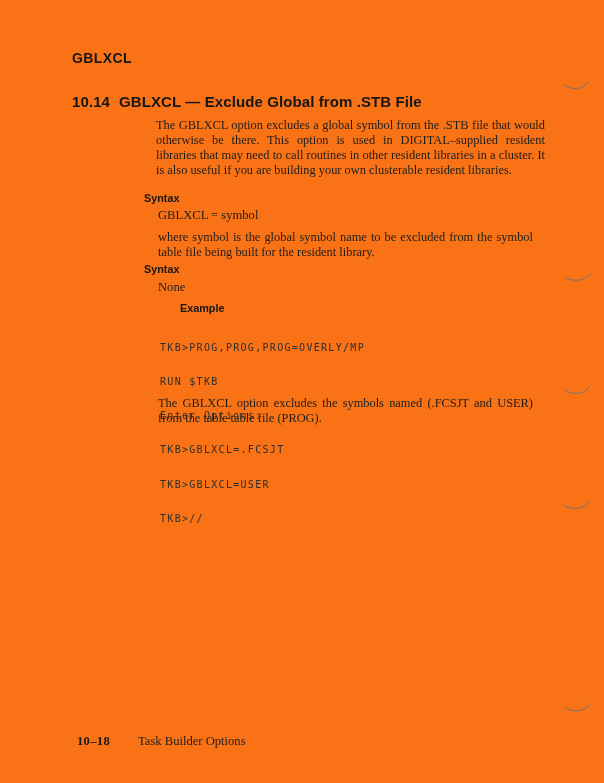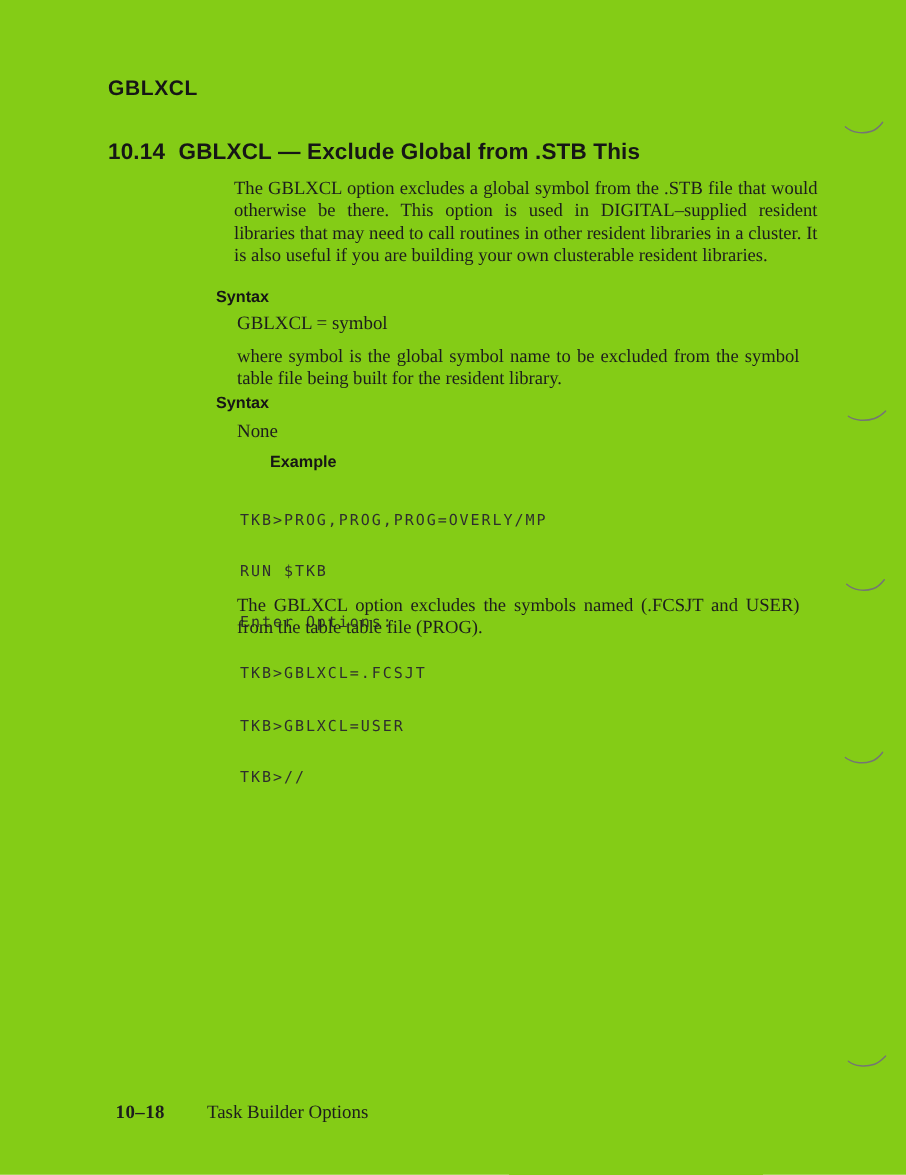--- a/index.html
+++ b/index.html
@@ -7,21 +7,21 @@
   body {
     background: #fdfdfc;
     position: relative;
     overflow: hidden;
     font-family: "Liberation Serif", serif;
     color: #1d1d1d;
   }
   .page {
     position: absolute;
     inset: 0;
-    background: #84cc16;
+    background: #f97316;
   }
   .running-header {
     position: absolute;
     left: 72px;
     top: 50px;
     font-family: "Liberation Sans", sans-serif;
     font-weight: bold;
     font-size: 14px;
     letter-spacing: 0.4px;
     color: #161616;
@@ -118,21 +118,21 @@
   .m5 { left: 565px; top: 702px; }
 </style>
 </head>
 <body>
 
 <div class="page">
 
   <div class="running-header">GBLXCL</div>
 
   <div class="section-heading">
-    <span class="section-number">10.14</span><span>GBLXCL — Exclude Global from .STB This</span>
+    <span class="section-number">10.14</span><span>GBLXCL — Exclude Global from .STB File</span>
   </div>
 
   <div class="para intro-paragraph">The GBLXCL option excludes a global symbol from the .STB file that would otherwise be there. This option is used in DIGITAL–supplied resident libraries that may need to call routines in other resident libraries in a cluster. It is also useful if you are building your own clusterable resident libraries.</div>
 
   <div class="sublabel syntax-label">Syntax</div>
 
   <div class="syntax-code">GBLXCL = symbol</div>
 
   <div class="para syntax-description">where symbol is the global symbol name to be excluded from the symbol table file being built for the resident library.</div>
 

